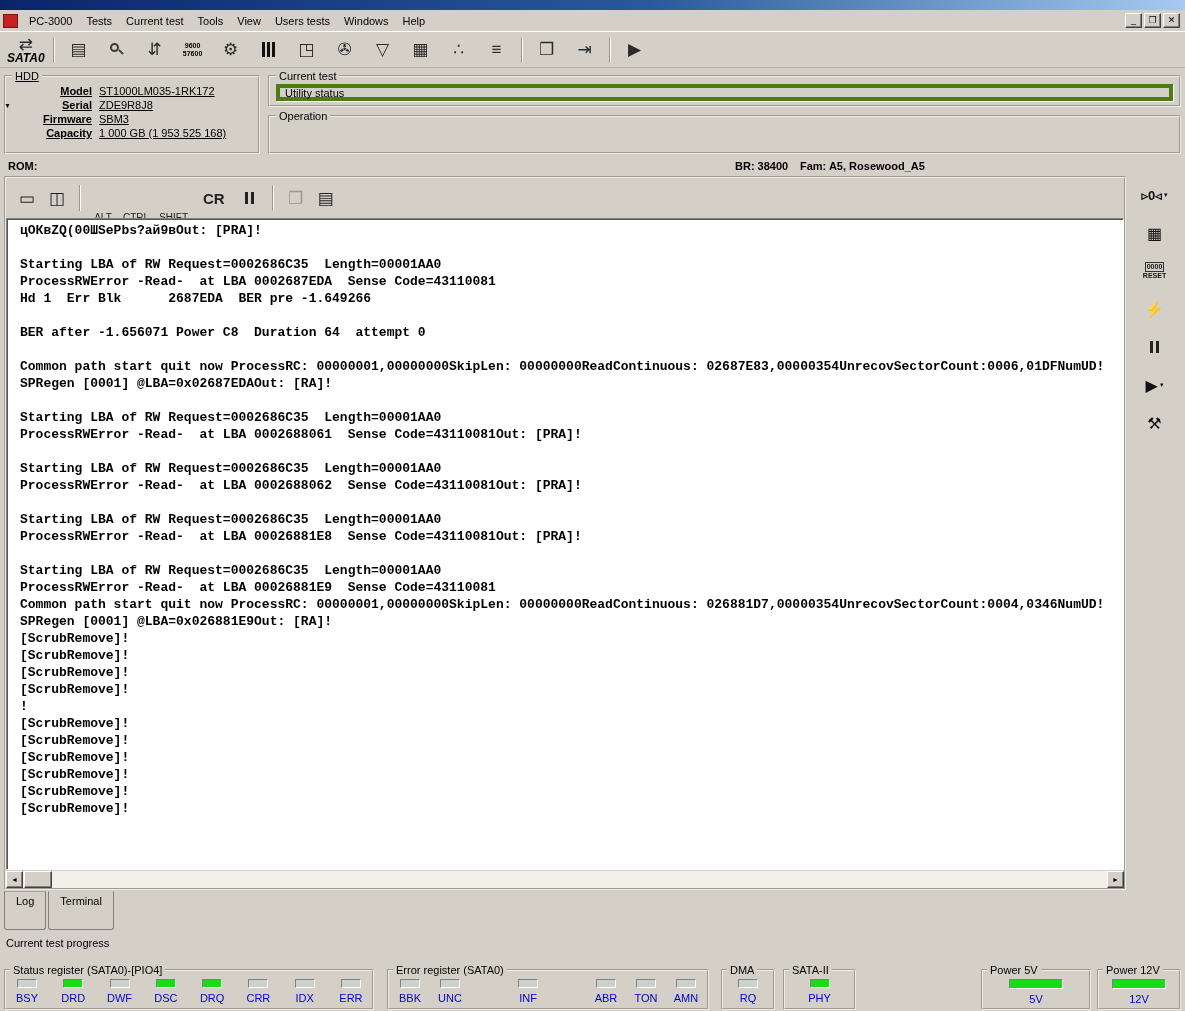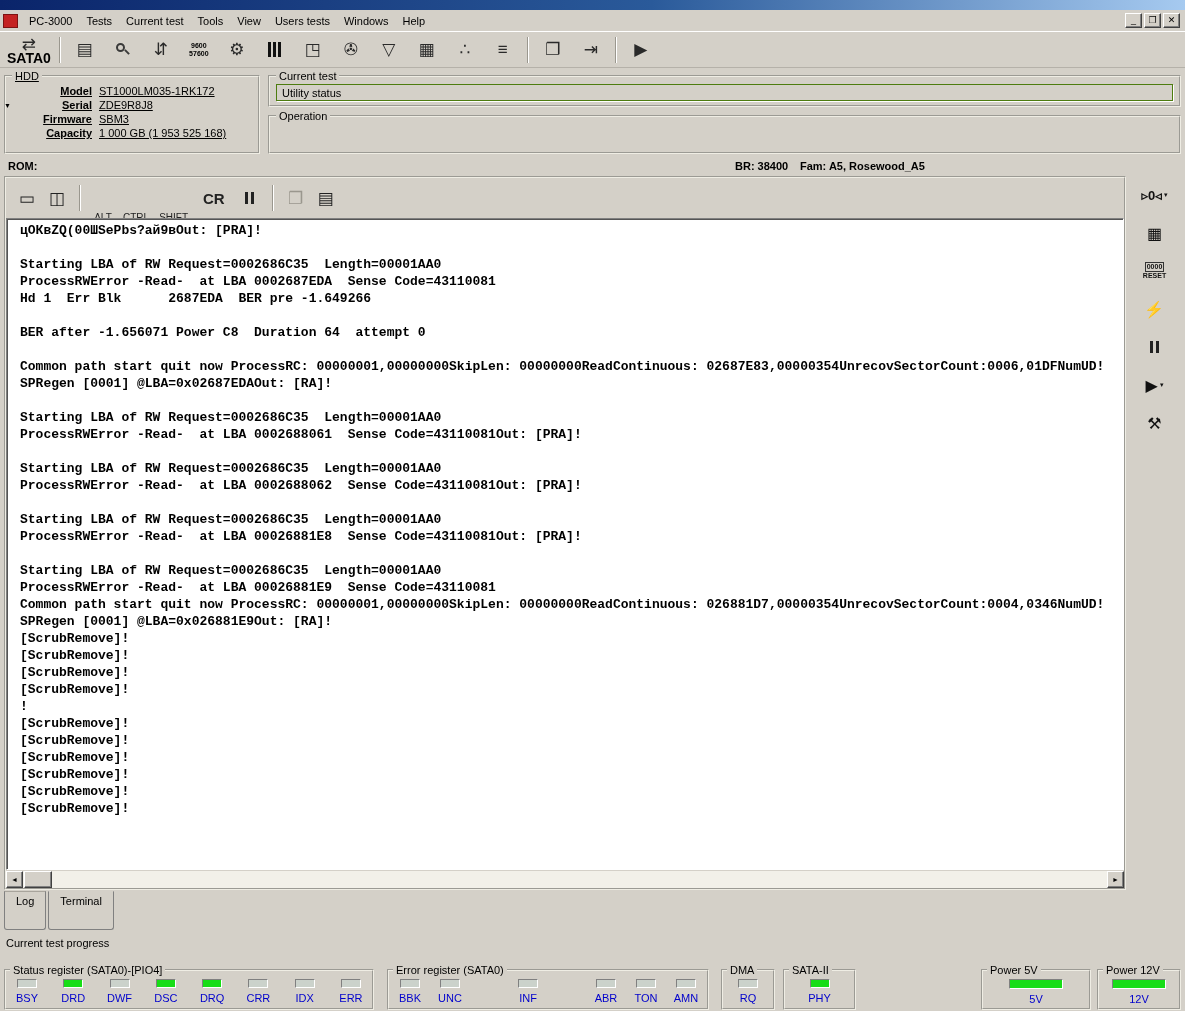--- a/index.html
+++ b/index.html
@@ -17,39 +17,39 @@
   .win-controls{margin-left:auto;display:flex;gap:2px;padding-right:2px;}
   .win-btn{width:17px;height:15px;background:#d4d0c8;border:1px solid;border-color:#fff #404040 #404040 #fff;
     box-shadow:inset -1px -1px 0 #808080;display:flex;align-items:center;justify-content:center;
     font-size:9px;line-height:9px;}
   
   .toolbar{height:37px;display:flex;align-items:center;padding:1px 4px;border-top:1px solid #fff;
     border-bottom:1px solid #b5b1a9;}
   .tb-btn{height:32px;min-width:32px;display:flex;flex-direction:column;align-items:center;
     justify-content:center;margin:0 3px;}
   .tb-btn .glyph{font-size:17px;line-height:18px;color:#2a2a2a;}
-  .sata-label{font-size:14px;font-weight:bold;line-height:9px;}
+  .sata-label{font-size:12px;font-weight:bold;line-height:9px;font-style:italic;}
   .tb-sep{width:2px;height:26px;border-left:1px solid #9a978e;border-right:1px solid #fff;margin:0 5px;}
   .baud{display:flex;flex-direction:column;align-items:center;font-size:7px;font-weight:bold;line-height:8px;}
   .mag{position:relative;width:13px;height:13px;}
   .mag .lens{position:absolute;left:0;top:0;width:9px;height:9px;border:2px solid #3a3a3a;border-radius:50%;}
   .mag .handle{position:absolute;left:8px;top:8px;width:6px;height:2px;background:#3a3a3a;transform:rotate(45deg);}
   .chipbars{display:flex;gap:2px;}
   .chipbars i{width:3px;height:15px;background:#111;}
   
   fieldset{border:2px groove #efede4;margin:0;padding:2px 6px;}
   legend{font-size:11px;padding:0 3px;}
   .info-row{display:flex;gap:8px;padding:2px 4px 4px;}
   .hdd-fs{width:256px;height:84px;position:relative;text-decoration:underline;}
   .hdd-select{position:absolute;left:-2px;top:20px;font-size:7px;}
   .hdd-grid{display:grid;grid-template-columns:80px auto;column-gap:7px;row-gap:2px;margin-top:1px;}
   .hdd-grid .lab{font-weight:bold;text-align:right;}
   .right-col{flex:1;display:flex;flex-direction:column;gap:3px;}
   .curtest-fs{height:37px;}
-  .status-strip{border:1px solid #4d7c0f;box-shadow:1px 1px 0 #fff;height:17px;display:flex;
+  .status-strip{border:4px solid #4d7c0f;box-shadow:1px 1px 0 #fff;height:17px;display:flex;
     align-items:center;padding:0 5px;}
   .operation-fs{flex:1;}
   
   .rom-row{position:relative;height:18px;font-weight:bold;}
   .rom-label{position:absolute;left:8px;top:2px;}
   .rom-br{position:absolute;left:735px;top:2px;}
   .rom-fam{position:absolute;left:800px;top:2px;}
   
   .main-row{display:flex;}
   .terminal-panel{width:1122px;height:714px;margin-left:4px;border:2px groove #efede4;

